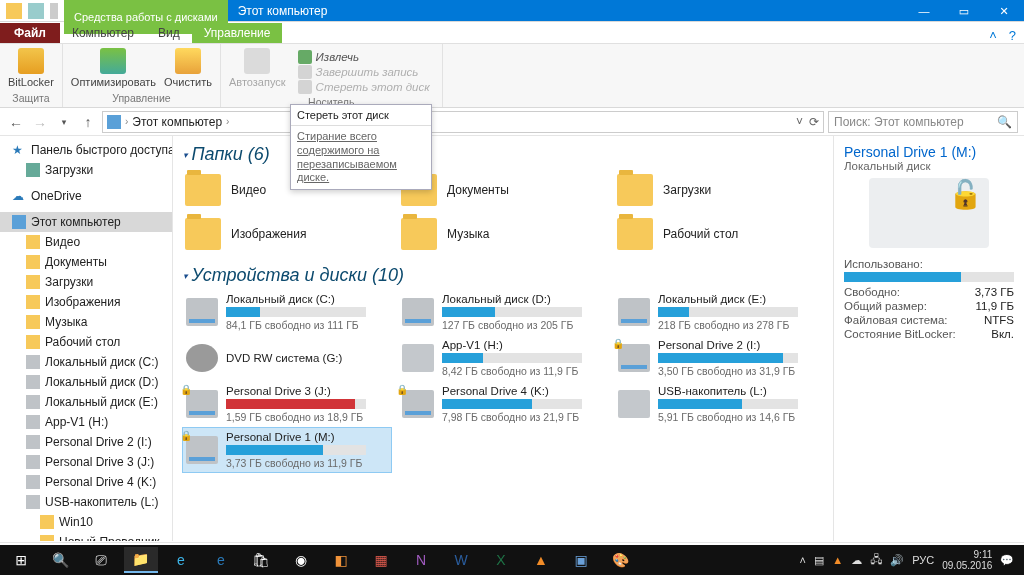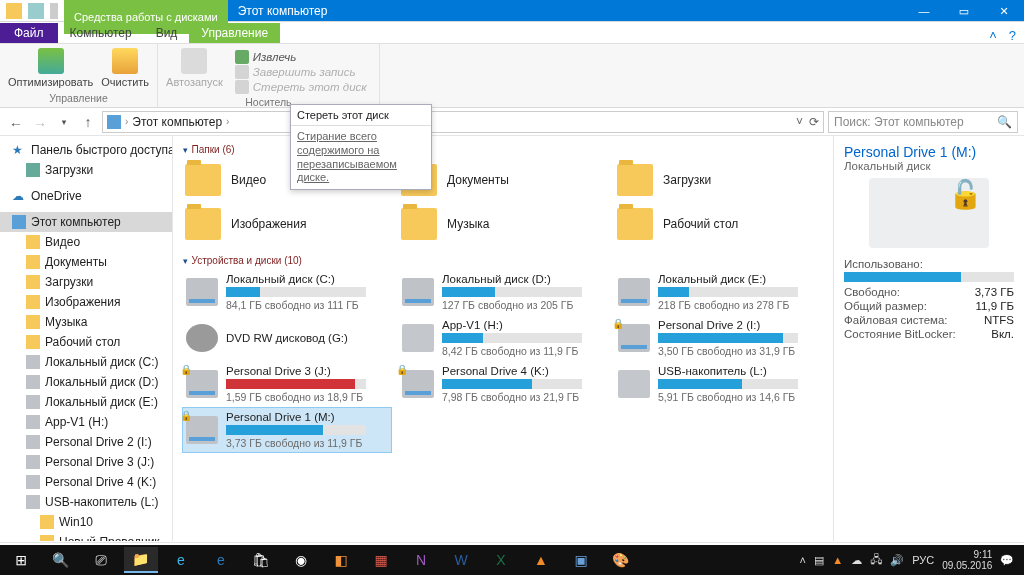--- a/index.html
+++ b/index.html
@@ -9,21 +9,21 @@
 .titlebar { height:22px; background:#fff; display:flex; align-items:stretch; border-bottom:1px solid #d9d9d9; }
 .titlebar .qat { display:flex; align-items:center; padding:0 6px; gap:6px; }
 .titlebar .qat span { width:16px; height:16px; display:inline-block; }
 .ctx-tab { background:#7ac143; color:#fff; font-size:11px; padding:17px 10px; display:flex; align-items:center; }
 .title-rest { flex:1; background:#0078d7; color:#fff; display:flex; align-items:center; padding:0 10px; font-size:12px; }
 .win-controls { background:#0078d7; display:flex; }
 .win-controls div { width:40px; color:#fff; text-align:center; line-height:22px; font-size:11px; }
 
 
 .tabs-row { height:22px; display:flex; align-items:flex-end; background:#fff; border-bottom:1px solid #e0e0e0; }
-.file-tab { background:#4c1d95; color:#fff; padding:3px 14px; font-size:12px; }
+.file-tab { background:#7f1d1d; color:#fff; padding:3px 14px; font-size:12px;font-weight:bold; }
 .tab { padding:3px 12px; font-size:12px; color:#444; }
 .tab.active { background:#7ac143; color:#fff; }
 .tabs-right { margin-left:auto; padding:0 8px; color:#0078d7; font-size:13px; display:flex; gap:12px; }
 
 
 .ribbon { height:64px; background:#f7f7f7; border-bottom:1px solid #d9d9d9; display:flex; position:relative; }
 .r-group { display:flex; flex-direction:column; align-items:center; padding:2px 8px; border-right:1px solid #e2e2e2; }
 .r-buttons { display:flex; gap:8px; flex:1; align-items:flex-start; padding-top:2px;}
 .r-btn { display:flex; flex-direction:column; align-items:center; gap:2px; font-size:11px; color:#444; }
 .r-btn .ic { width:26px; height:26px; border-radius:3px; display:inline-block; }
@@ -55,21 +55,21 @@
 .np-item { display:flex; align-items:center; gap:5px; padding:2px 6px 2px 12px; font-size:12px; color:#222; height:20px; white-space:nowrap;}
 .np-item.ind1 { padding-left:26px; }
 .np-item.ind2 { padding-left:40px; }
 .np-item.sel { background:#d8d8d8; }
 .np-item .nic { width:14px; height:14px; display:inline-block; flex-shrink:0;}
 .np-sep { height:6px; }
 
 
 .content { flex:1; display:flex; }
 .items-view { flex:1; padding:4px 10px; overflow:hidden; border-right:1px solid #e5e5e5;}
-.grp-header { color:#7f1d1d; font-size:10px; padding:4px 0; display:flex; align-items:center; gap:4px;}
+.grp-header { color:#0c4a6e; font-size:18px; padding:4px 0; display:flex; align-items:center; gap:4px;font-style:italic;}
 .grp-header::before { content:'▾'; font-size:9px; color:#1a4e8e; }
 .folder-grid { display:grid; grid-template-columns:repeat(3,1fr); gap:2px 8px; }
 .folder-item { display:flex; align-items:center; gap:10px; padding:2px; height:42px; }
 .folder-item .fic { width:36px; height:32px; background:#f7c95a; border-radius:2px; position:relative; flex-shrink:0; }
 .folder-item .fic::before{ content:''; position:absolute; left:2px; top:-4px; width:14px; height:5px; background:#e9b63e; border-radius:1px;}
 .drive-grid { display:grid; grid-template-columns:repeat(3,1fr); gap:2px 8px; }
 .drive-item { display:flex; gap:8px; padding:3px; height:44px; align-items:center;}
 .drive-item.sel { background:#cde6f7; outline:1px solid #8ecaf3; }
 .drive-item .dic { width:32px; height:28px; background:#bfc3c7; border-radius:2px; flex-shrink:0; position:relative;}
 .drive-item .dic.hd::after{content:'';position:absolute;left:3px;right:3px;bottom:3px;height:4px;background:#5aa0d8;}
@@ -129,20 +129,29 @@
   <div class="tabs-right">
     <span>˄</span>
     <span style="color:#0078d7">?</span>
   </div>
 </div>
 
 <div class="ribbon">
   <div class="r-group">
     <div class="r-buttons">
       <div class="r-btn">
+          <span class="ic" style="background:linear-gradient(#f3c54b,#e69e22)"></span>
+          <span>BitLocker</span>
+        </div>
+    </div>
+    <div class="r-grouplabel">Защита</div>
+  </div>
+  <div class="r-group">
+    <div class="r-buttons">
+      <div class="r-btn">
           <span class="ic" style="background:linear-gradient(#7ac143,#4a9)"></span>
           <span>Оптимизировать</span>
         </div>
       <div class="r-btn">
           <span class="ic" style="background:linear-gradient(#ffd95e,#e8a23a)"></span>
           <span>Очистить</span>
         </div>
     </div>
     <div class="r-grouplabel">Управление</div>
   </div>
@@ -342,21 +351,21 @@
               <div class="d-name">Локальный диск (E:)</div>
               <div class="bar">
                 <div class="fill" style="width:22%;background:#26a0da"></div>
               </div>
               <div class="d-free">218 ГБ свободно из 278 ГБ</div>
             </div>
           </div>
           <div class="drive-item">
             <div class="dic cd"></div>
             <div class="d-info">
-              <div class="d-name">DVD RW дисковод (G:)</div>
+              <div class="d-name">DVD RW система (G:)</div>
               <div class="d-free"></div>
             </div>
           </div>
           <div class="drive-item">
             <div class="dic usb"></div>
             <div class="d-info">
               <div class="d-name">App-V1 (H:)</div>
               <div class="bar">
                 <div class="fill" style="width:29%;background:#26a0da"></div>
               </div>

